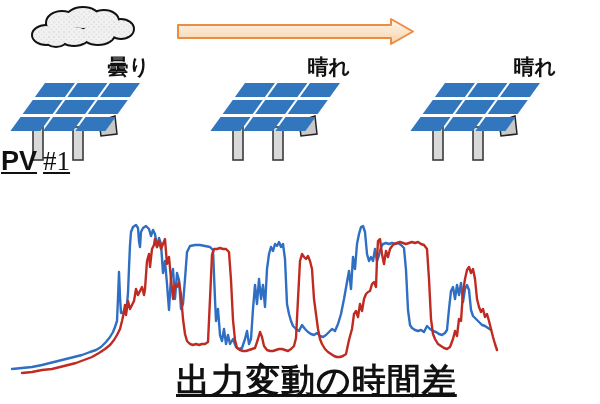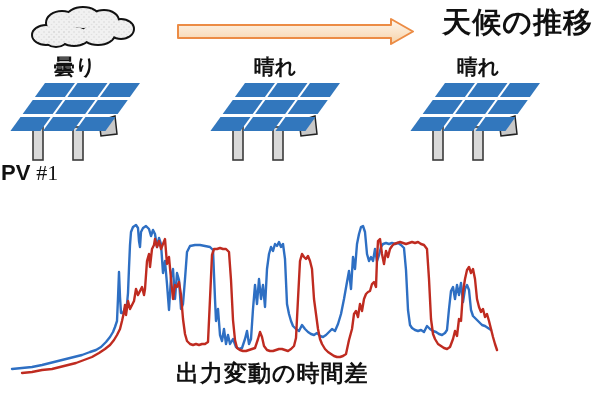--- a/index.html
+++ b/index.html
@@ -5,32 +5,32 @@
   html,body{margin:0;padding:0;background:#fff;}
   .canvas{
     position:relative;width:600px;height:404px;background:#fff;overflow:hidden;
     font-family:"Liberation Sans",sans-serif;color:var(--text,#111);
   }
   .abs{position:absolute;}
   .figure-title{
     top:3px;right:7px;font-size:29px;font-weight:bold;letter-spacing:1px;white-space:nowrap;
   }
   .weather-label{
-    top:54px;height:26px;line-height:26px;text-align:center;
+    top:54px;height:26px;line-height:26px;text-align:right;
     font-size:21px;font-weight:bold;white-space:nowrap;
   }
   .wl-1{left:0;width:150px;}
   .wl-2{left:200px;width:150px;}
   .wl-3{left:400px;width:156px;}
-  .pv-label{top:160px;font-size:22px;white-space:nowrap;}
+  .pv-label{top:146px;font-size:27px;white-space:nowrap;text-decoration:underline;}
   .pv-label .pv{font-weight:bold;font-family:"Liberation Sans",sans-serif;}
   .pv-label .num{font-weight:400;font-family:"Liberation Serif",serif;margin-left:6px;}
   .pv-1{left:1px;} .pv-2{left:211px;} .pv-3{left:415px;}
   .caption{
-    left:176px;top:358px;font-size:23px;font-weight:bold;letter-spacing:1px;white-space:nowrap;
+    left:176px;top:358px;font-size:34px;font-weight:bold;letter-spacing:1px;white-space:nowrap;text-decoration:underline;
   }
   .cloud-svg{left:28px;top:6px;}
   .arrow-svg{left:176px;top:18px;}
   .panel-svg{width:150px;height:82px;}
   .pnl-1{left:3px;top:83px;} .pnl-2{left:203px;top:83px;} .pnl-3{left:403px;top:83px;}
   .chart-svg{left:0;top:0;width:600px;height:404px;pointer-events:none;}
   .chart-svg polyline{fill:none;stroke-width:2.4;stroke-linejoin:round;stroke-linecap:round;}
   .panel-cell{fill:var(--panel_blue,#3277BD);}
 </style>
 </head>
@@ -64,21 +64,20 @@
     <defs>
       <linearGradient id="ag" x1="0" y1="0" x2="0" y2="1">
         <stop offset="0" stop-color="#FEF6ED"></stop>
         <stop offset="0.55" stop-color="#FAE3C8"></stop>
         <stop offset="1" stop-color="#F5D3A8"></stop>
       </linearGradient>
     </defs>
     <polygon points="2,7 215,7 215,1 237,13.5 215,26 215,20 2,20" fill="url(#ag)" style="stroke:var(--arrow_orange,#EC8C45)" stroke-width="2" stroke-linejoin="round"></polygon>
   </svg>
 
-  <div class="abs figure-title">天候の推移</div>
 
   <div class="abs weather-label wl-1">曇り</div>
   <div class="abs weather-label wl-2">晴れ</div>
   <div class="abs weather-label wl-3">晴れ</div>
 
   <svg width="0" height="0" style="position:absolute" aria-hidden="true">
     <symbol id="pv-panel" viewBox="0 0 150 82">
 
       <rect x="30" y="44" width="10" height="33" fill="#d9d9d9" stroke="#3a3a3a" stroke-width="1.6"></rect>
       <rect x="70" y="44" width="10" height="33" fill="#d9d9d9" stroke="#3a3a3a" stroke-width="1.6"></rect>

